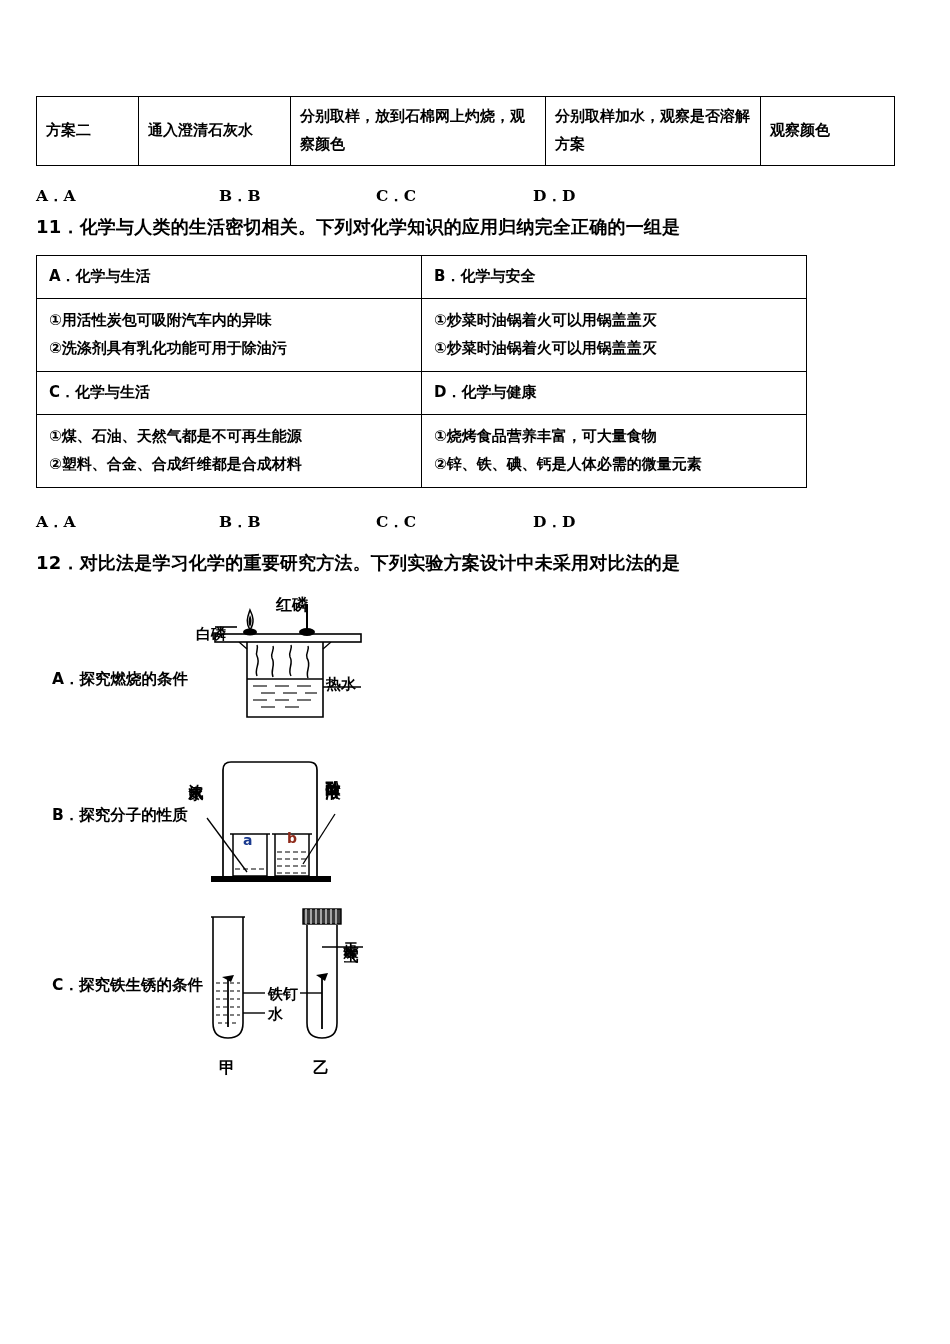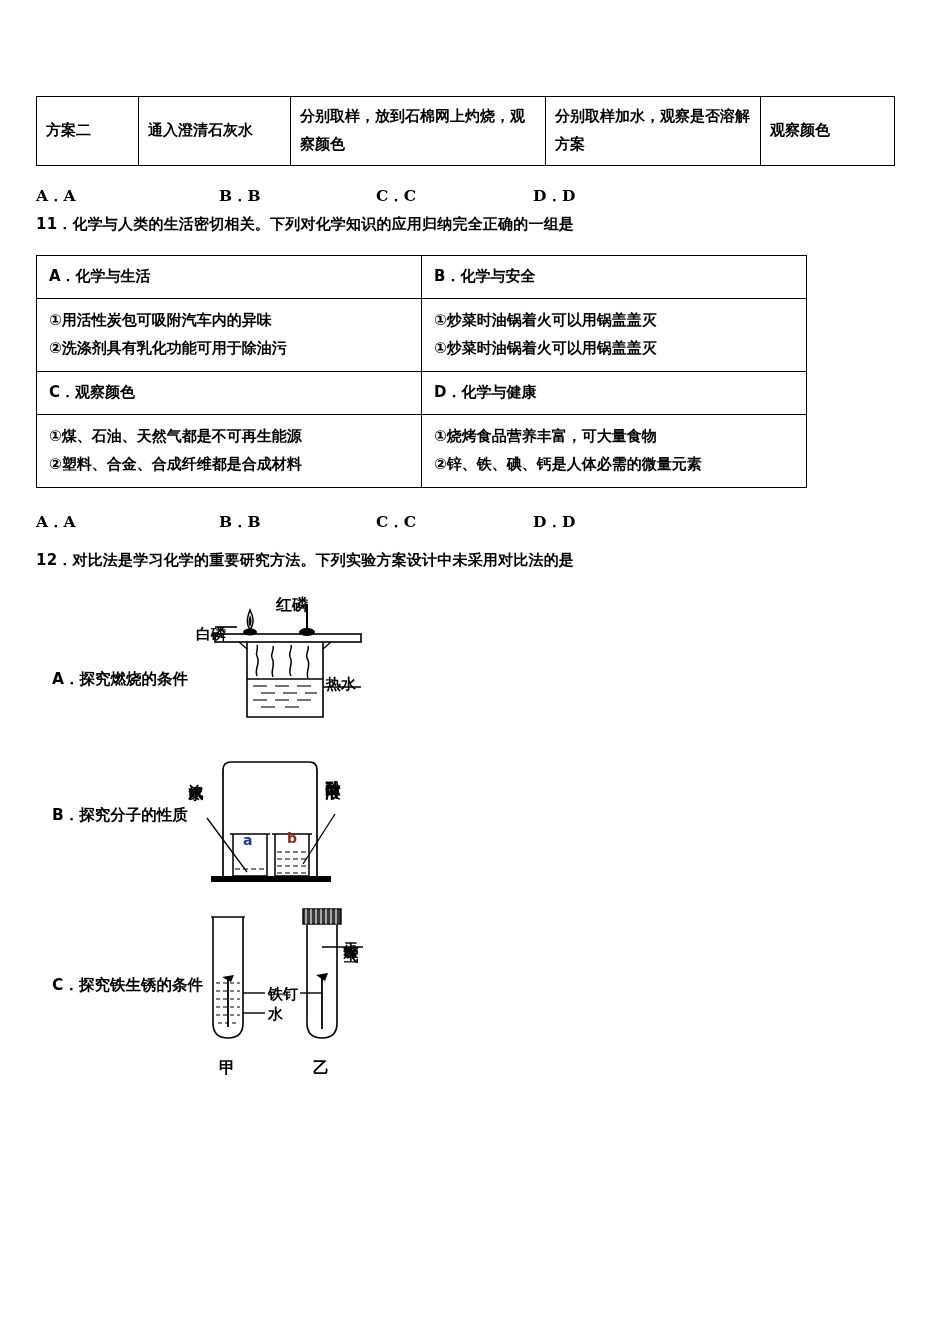--- a/index.html
+++ b/index.html
@@ -10,21 +10,21 @@
   body {
     width: 950px;
     height: 1344px;
     position: relative;
     font-family: "DejaVu Serif", "Liberation Serif", serif;
     color: #000000;
     overflow: hidden;
   }
   .q-text {
     position: absolute;
-    font-size: 15px;
+    font-size: 18px;
     font-weight: bold;
     letter-spacing: 0.2px;
     white-space: nowrap;
     font-family: "DejaVu Sans", "Liberation Sans", sans-serif;
   }
 
   
   table.doc-table {
     position: absolute;
     border-collapse: collapse;
@@ -129,21 +129,21 @@
     <td class="body">
       <div>①用活性炭包可吸附汽车内的异味</div>
       <div>②洗涤剂具有乳化功能可用于除油污</div>
     </td>
     <td class="body">
       <div>①炒菜时油锅着火可以用锅盖盖灭</div>
       <div>①炒菜时油锅着火可以用锅盖盖灭</div>
     </td>
   </tr>
   <tr>
-    <td class="head">C．观察颜色</td>
+    <td class="head">C．化学与生活</td>
     <td class="head">D．化学与健康</td>
   </tr>
   <tr>
     <td class="body">
       <div>①煤、石油、天然气都是不可再生能源</div>
       <div>②塑料、合金、合成纤维都是合成材料</div>
     </td>
     <td class="body">
       <div>①烧烤食品营养丰富，可大量食物</div>
       <div>②锌、铁、碘、钙是人体必需的微量元素</div>

